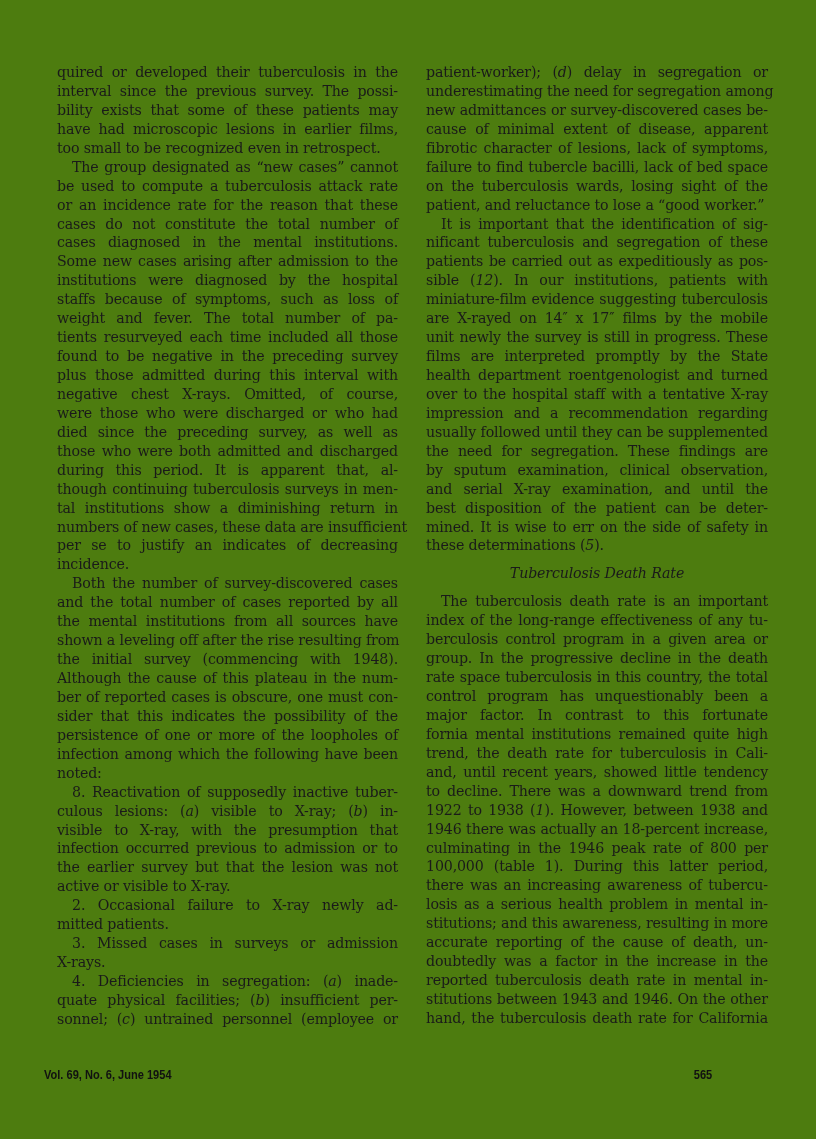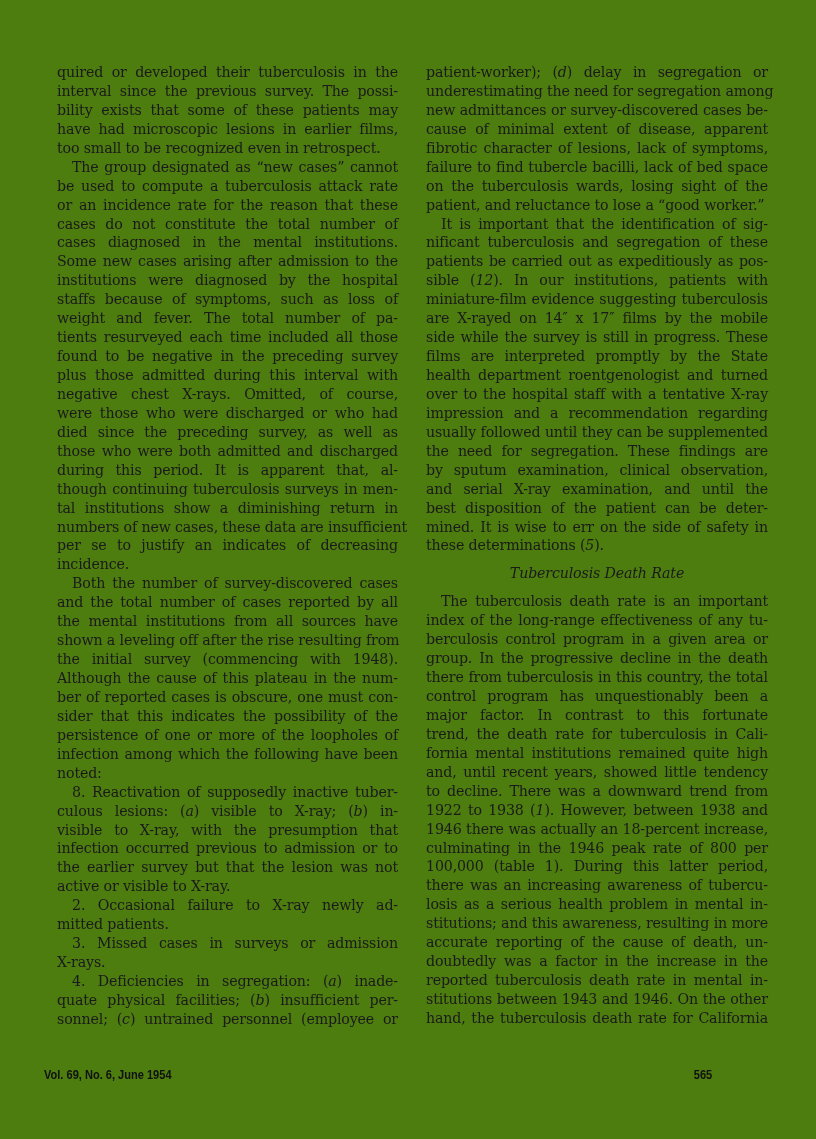--- a/index.html
+++ b/index.html
@@ -83,44 +83,44 @@
         <div class="ln">fibrotic character of lesions, lack of symptoms,</div>
         <div class="ln">failure to find tubercle bacilli, lack of bed space</div>
         <div class="ln">on the tuberculosis wards, losing sight of the</div>
         <div class="ln last">patient, and reluctance to lose a “good worker.”</div>
         <div class="ln ind">It is important that the identification of sig-</div>
         <div class="ln">nificant tuberculosis and segregation of these</div>
         <div class="ln">patients be carried out as expeditiously as pos-</div>
         <div class="ln">sible (<i>12</i>).  In our institutions, patients with</div>
         <div class="ln">miniature-film evidence suggesting tuberculosis</div>
         <div class="ln">are X-rayed on 14″ x 17″ films by the mobile</div>
-        <div class="ln">side while the survey is still in progress.  These</div>
+        <div class="ln">unit newly the survey is still in progress.  These</div>
         <div class="ln">films are interpreted promptly by the State</div>
         <div class="ln">health department roentgenologist and turned</div>
         <div class="ln">over to the hospital staff with a tentative X-ray</div>
         <div class="ln">impression and a recommendation regarding</div>
         <div class="ln">usually followed until they can be supplemented</div>
         <div class="ln">the need for segregation.  These findings are</div>
         <div class="ln">by sputum examination, clinical observation,</div>
         <div class="ln">and serial X-ray examination, and until the</div>
         <div class="ln">best disposition of the patient can be deter-</div>
         <div class="ln">mined.  It is wise to err on the side of safety in</div>
         <div class="ln last">these determinations (<i>5</i>).</div>
       </div>
     <div class="ln head">Tuberculosis Death Rate</div>
     <div id="right-bottom">
         <div class="ln ind">The tuberculosis death rate is an important</div>
         <div class="ln">index of the long-range effectiveness of any tu-</div>
         <div class="ln">berculosis control program in a given area or</div>
         <div class="ln">group.  In the progressive decline in the death</div>
-        <div class="ln">there from tuberculosis in this country, the total</div>
+        <div class="ln">rate space tuberculosis in this country, the total</div>
         <div class="ln">control program has unquestionably been a</div>
         <div class="ln">major factor.  In contrast to this fortunate</div>
+        <div class="ln">fornia mental institutions remained quite high</div>
         <div class="ln">trend, the death rate for tuberculosis in Cali-</div>
-        <div class="ln">fornia mental institutions remained quite high</div>
         <div class="ln">and, until recent years, showed little tendency</div>
         <div class="ln">to decline.  There was a downward trend from</div>
         <div class="ln">1922 to 1938 (<i>1</i>).  However, between 1938 and</div>
         <div class="ln">1946 there was actually an 18-percent increase,</div>
         <div class="ln">culminating in the 1946 peak rate of 800 per</div>
         <div class="ln">100,000 (table 1).  During this latter period,</div>
         <div class="ln">there was an increasing awareness of tubercu-</div>
         <div class="ln">losis as a serious health problem in mental in-</div>
         <div class="ln">stitutions; and this awareness, resulting in more</div>
         <div class="ln">accurate reporting of the cause of death, un-</div>

